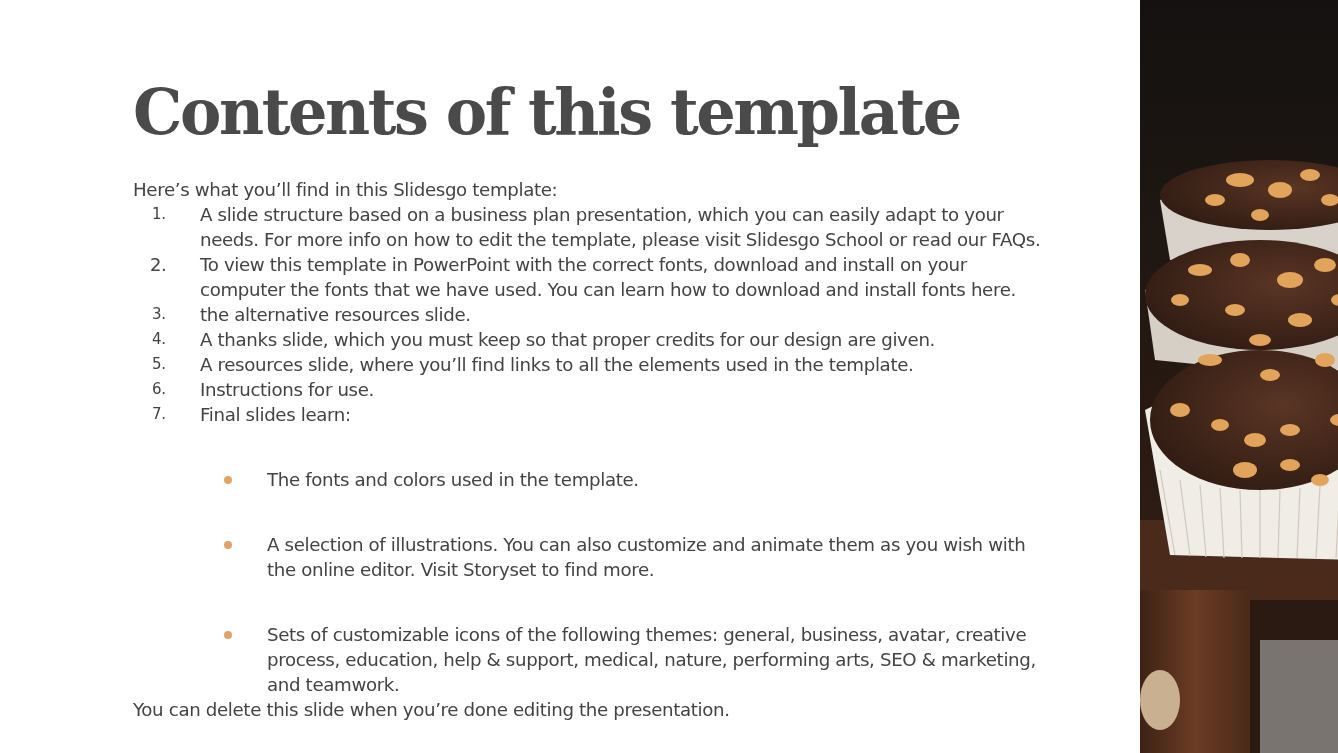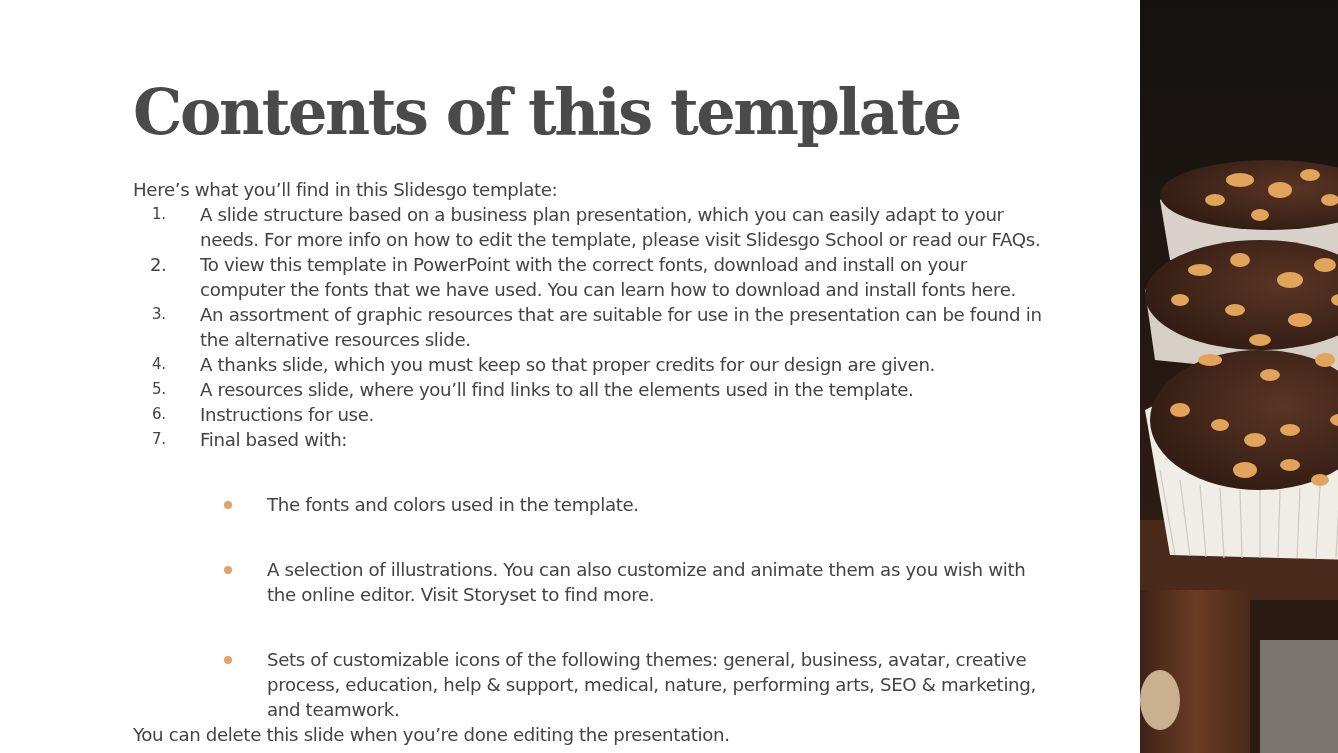--- a/index.html
+++ b/index.html
@@ -56,38 +56,37 @@
           <div class="line"><span>A slide structure based on a business plan presentation, which you can easily adapt to your</span></div>
           <div class="line"><span>needs. For more info on how to edit the template, please visit </span><b>Slidesgo School</b><span> or read our </span><b>FAQs.</b></div>
         </div>
         <div class="num-item">
           <span class="num big">2.</span>
           <div class="line"><span>To view this template in PowerPoint with the correct fonts, download and install on your</span></div>
           <div class="line"><span>computer the </span><b>fonts that we have used</b><span>. You can learn how to download and install fonts </span><b>here.</b></div>
         </div>
         <div class="num-item">
           <span class="num">3.</span>
-          <div class="line"><span>An assortment of graphic resources that are suitable for use in the presentation can be found in</span></div>
           <div class="line"><span>the </span><b>alternative resources</b><span> slide.</span></div>
         </div>
         <div class="num-item">
           <span class="num">4.</span>
           <div class="line"><span>A </span><b>thanks slide,</b><span> which you must keep so that proper credits for our design are given.</span></div>
         </div>
         <div class="num-item">
           <span class="num">5.</span>
           <div class="line"><span>A </span><b>resources slide,</b><span> where you’ll find links to all the elements used in the template.</span></div>
         </div>
         <div class="num-item">
           <span class="num">6.</span>
           <div class="line"><b>Instructions for use.</b></div>
         </div>
         <div class="num-item">
           <span class="num">7.</span>
-          <div class="line"><span>Final based with:</span></div>
+          <div class="line"><span>Final slides learn:</span></div>
         </div>
       </div>
     <div id="bullet-list">
         <div class="bullet-item">
           <span class="dot" style="background: rgb(224, 163, 106);"></span>
           <div class="line"><span>The </span><b>fonts and colors used</b><span> in the template.</span></div>
         </div>
         <div class="bullet-item">
           <span class="dot" style="background: rgb(224, 163, 106);"></span>
           <div class="line"><span>A selection of </span><b>illustrations</b><span>. You can also customize and animate them as you wish with</span></div>

